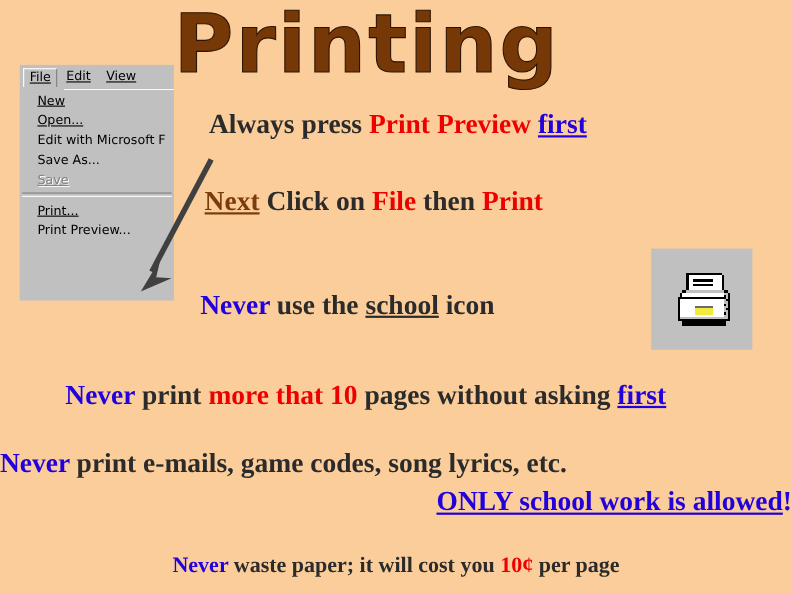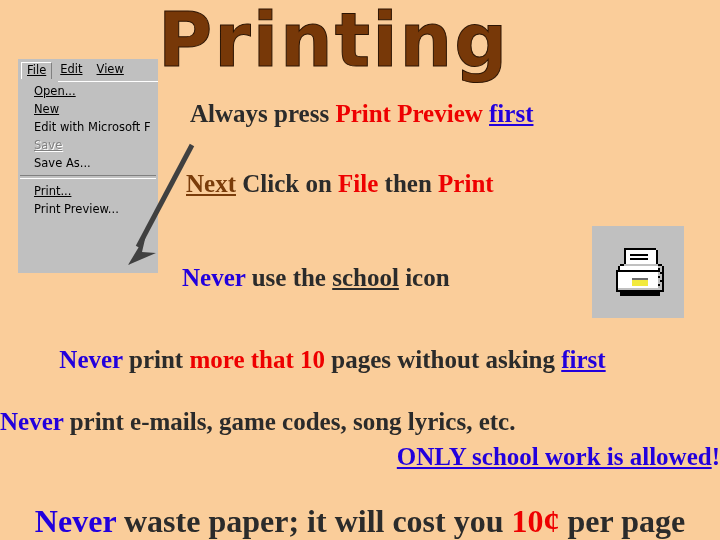--- a/index.html
+++ b/index.html
@@ -135,21 +135,21 @@
   .brown{ color: #7a3c0a; }
   .ul   { text-decoration: underline; }
 
   #line-always  { left: 190px; top: 100px; font-size: 25px; }
   #line-next    { left: 186px; top: 170px; font-size: 25px; }
   #line-never-icon { left: 182px; top: 264px; font-size: 25px; }
 
   #line-pages   { left: 0px;  top: 346px; width: 665px; text-align: center; font-size: 25px; }
   #line-emails  { left: 0px;  top: 408px; width: 720px; text-align: left; font-size: 25px; }
   #line-only    { left: 0px;  top: 443px; width: 720px; text-align: right; font-size: 25px; }
-  #line-waste   { left: 0px;  top: 503px; width: 720px; text-align: center; font-size: 32px; }
+  #line-waste   { left: 0px;  top: 503px; width: 720px; text-align: center; font-size: 20px; }
 
   
   #printer-box {
     position: absolute;
     left: 592px;
     top: 226px;
     width: 92px;
     height: 92px;
     background: #c0c0c0;
   }
@@ -179,33 +179,33 @@
         <span class="u">Edit</span>
       </div>
       <div class="menubar-item">
         <span class="u">View</span>
       </div>
     </div>
     <div id="menubar-underline"></div>
 
     <div id="dropdown">
       <div class="mi">
+        <span class="u">New</span>
+      </div>
+      <div class="mi">
         <span class="u">Open...</span>
       </div>
       <div class="mi">
-        <span class="u">New</span>
-      </div>
-      <div class="mi">
         <span>Edit with Microsoft F</span>
+      </div>
+      <div class="mi">
+        <span>Save As...</span>
       </div>
       <div class="mi disabled">
         <span class="u">Save</span>
-      </div>
-      <div class="mi">
-        <span>Save As...</span>
       </div>
       <div class="sep"></div>
       <div class="mi">
         <span class="u">Print...</span>
       </div>
       <div class="mi">
         <span>Print Preview...</span>
       </div>
     </div>
   </div>

